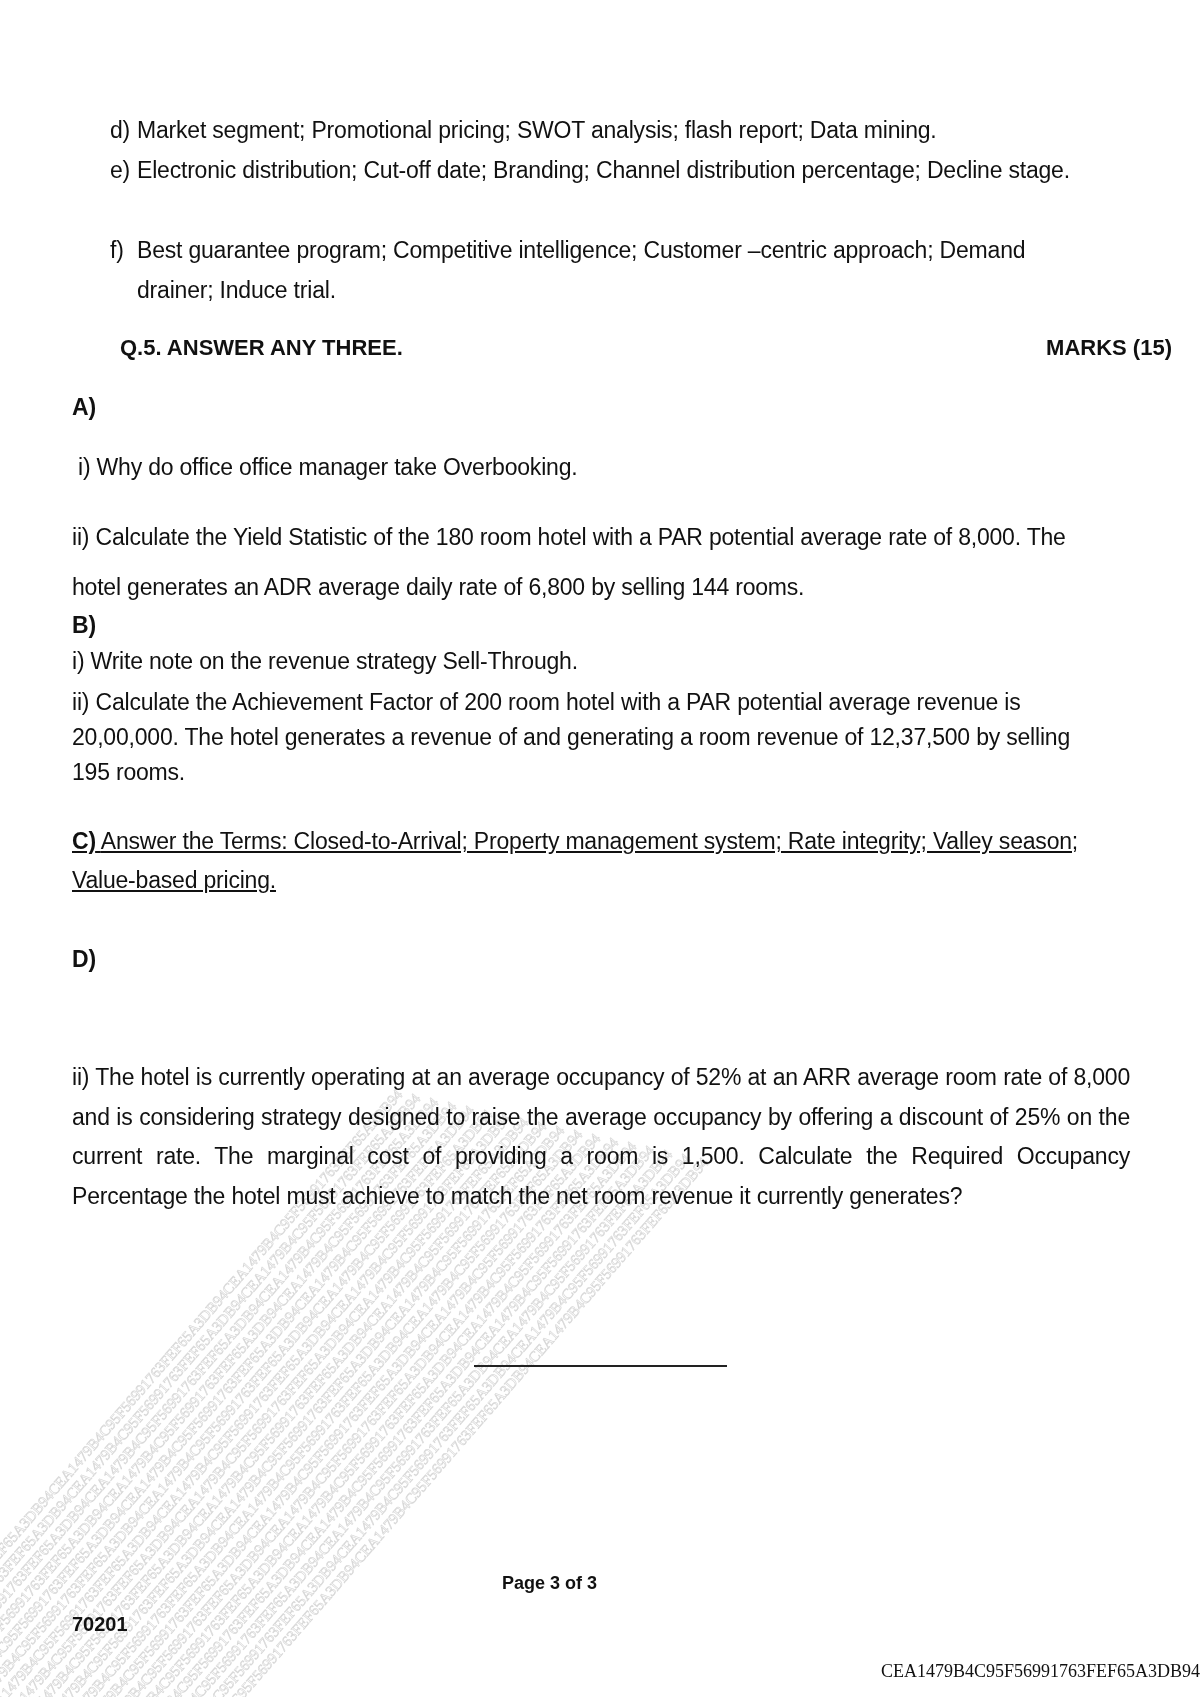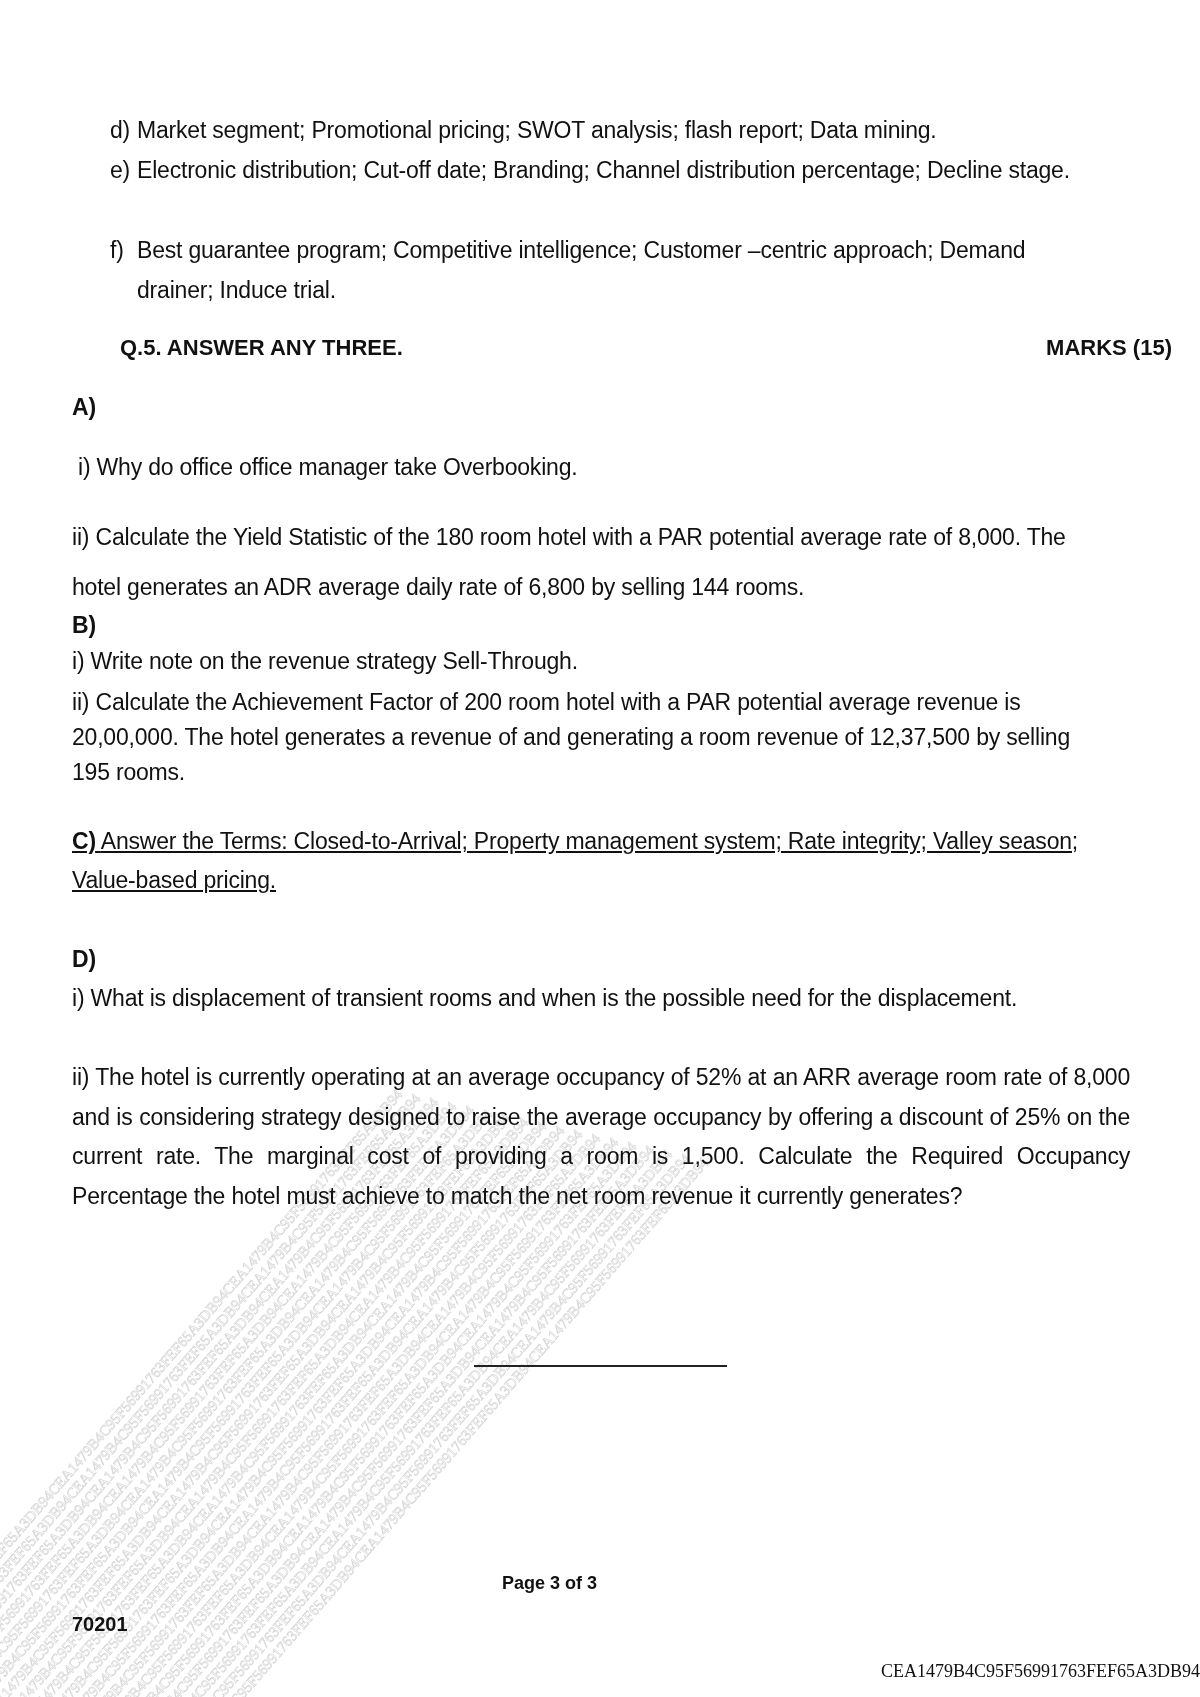--- a/index.html
+++ b/index.html
@@ -103,21 +103,20 @@
   <div class="block bold" style="top:612px;">B)</div>
   <div class="block" style="top:648px;">i) Write note on the revenue strategy Sell-Through.</div>
   <div class="block" style="top:685px; line-height:35px; width:1040px;">ii) Calculate the Achievement Factor of 200 room hotel with a PAR potential average revenue is 20,00,000. The hotel generates a revenue of and generating a room revenue of 12,37,500 by selling 195 rooms.</div>
 
   <div class="block" style="top:822px; line-height:39px;text-decoration:underline;">
     <span class="bold">C)</span>
     <span>Answer the Terms: Closed-to-Arrival; Property management system; Rate integrity; Valley season; Value-based pricing.</span>
   </div>
 
   <div class="block bold" style="top:946px;">D)</div>
-  <div class="block justify" style="top:979px; line-height:39px;">i) What is displacement of transient rooms and when is the possible need for the displacement.</div>
   <div class="block justify" style="top:1058px; line-height:39.5px;">ii) The hotel is currently operating at an average occupancy of 52% at an ARR average room rate of 8,000 and is considering strategy designed to raise the average occupancy by offering a discount of 25% on the current rate. The marginal cost of providing a room is 1,500. Calculate the Required Occupancy Percentage the hotel must achieve to match the net room revenue it currently generates?</div>
 
   <div class="rule"></div>
 
   <div class="footer-code">70201</div>
   <div class="footer-page">Page 3 of 3</div>
   <div class="footer-hash">CEA1479B4C95F56991763FEF65A3DB94</div>
 </div>
 
 </body></html>

